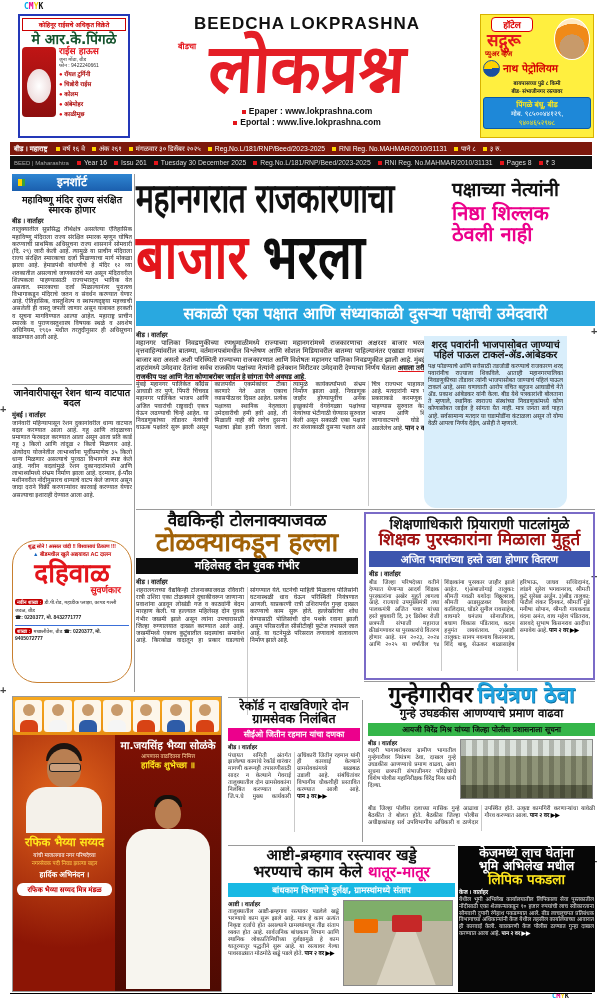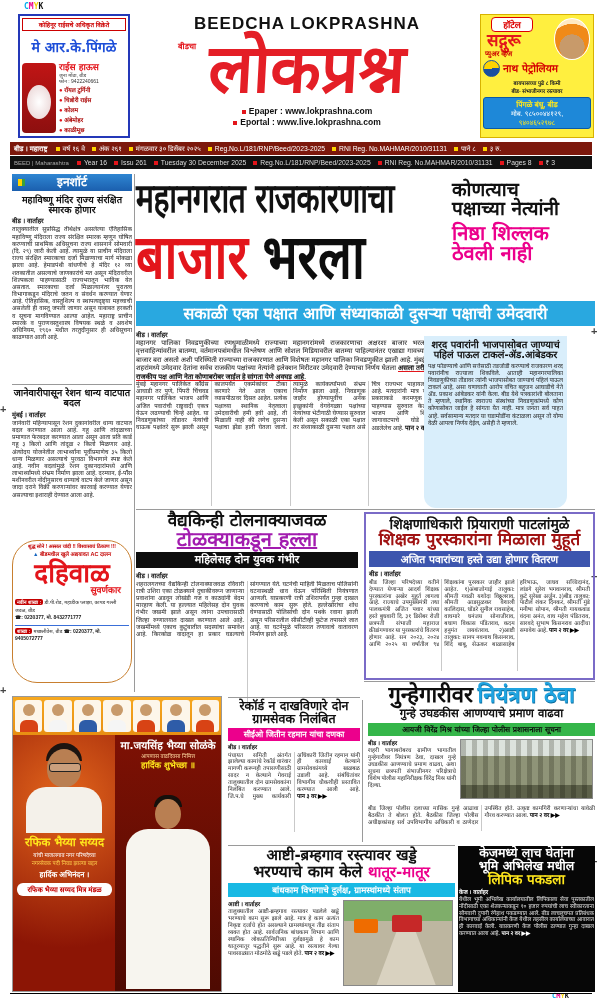--- a/index.html
+++ b/index.html
@@ -80,21 +80,21 @@
   <div class="abs cmyk" style="left:24px;top:2px;font-size:8px;font-weight:bold;font-family:'DejaVu Sans Mono',monospace;"><span>C</span><span>M</span><span>Y</span><span>K</span></div>
   <div class="abs cmyk" style="left:552px;top:992px;font-size:7px;font-weight:bold;font-family:'DejaVu Sans Mono',monospace;"><span>C</span><span>M</span><span>Y</span><span>K</span></div>
   <div class="plus" style="left:0;top:403px;">+</div>
   <div class="plus" style="left:0;top:684px;">+</div>
   <div class="plus" style="left:591px;top:325px;">+</div>
   <div class="plus" style="left:591px;top:570px;">+</div>
   <div class="plus" style="left:591px;top:855px;">+</div>
 
   <div class="abs ricead">
     <div class="c" style="border:1px solid #c00;color:#c00;font-size:6.3px;font-weight:bold;padding:1px 0;">कोहिनूर राईसचे अधिकृत विक्रेते</div>
-    <div class="c hd" style="color:#1d4ed8;font-size:14px;margin:9px 0;">मे आर.के.पिंगळे</div>
+    <div class="c hd" style="color:#14532d;font-size:14px;margin:1px 0;">मे आर.के.पिंगळे</div>
     <div style="display:flex;gap:3px;">
       <div class="ricebag"></div>
       <div style="width:66px;">
         <div class="hd" style="color:#e3151b;font-size:9px;">राईस हाऊस</div>
         <div style="font-size:5px;color:#333;">जुना मोंढा, बीड</div>
         <div style="font-size:5px;color:#333;margin-bottom:2px;">फोन : 9422240661</div>
         <div style="font-size:6px;color:#a00;font-weight:bold;line-height:1.65;">
           <div><span style="color:#e3151b;">● </span><span>रॉयल टुर्गिनी</span></div>
           <div><span style="color:#e3151b;">● </span><span>चिन्नोरी राईस</span></div>
           <div><span style="color:#e3151b;">● </span><span>कोलम</span></div>
@@ -180,21 +180,20 @@
     </div>
   </div>
   <div class="vline" style="left:134px;top:174px;height:518px;"></div>
 
   <div class="abs hd" style="left:136px;top:178px;width:312px;height:46px;font-size:30px;white-space:nowrap;letter-spacing:-0.5px;transform:scale(1,1.35);transform-origin:top left;overflow:visible;">महानगरात राजकारणाचा</div>
   <div class="abs" style="left:136px;top:227px;width:312px;height:66px;white-space:nowrap;transform:scaleY(1.22);transform-origin:top left;">
     <span class="hd" style="font-size:50px;color:#e3151b;">बाजार</span>
     <span class="hd" style="font-size:50px;color:#0d0d0d;margin-left:10px;">भरला</span>
   </div>
   <div class="abs" style="left:452px;top:180px;width:143px;line-height:1.4;">
-    <div class="hd" style="font-size:19px;">कोणत्याच</div>
     <div class="hd" style="font-size:19px;">पक्षाच्या नेत्यांनी</div>
     <div class="hd magenta" style="font-size:20px;margin-top:4px;">निष्ठा शिल्लक</div>
     <div class="hd magenta" style="font-size:20px;">ठेवली नाही</div>
   </div>
   <div class="abs strip cyanstrip" style="left:136px;top:301px;width:459px;height:25px;line-height:25px;font-size:16px;">सकाळी एका पक्षात आणि संध्याकाळी दुसऱ्या पक्षाची उमेदवारी</div>
   <div class="abs byline" style="left:136px;top:330px;">बीड । वार्ताहर</div>
   <div class="abs" style="left:136px;top:339px;width:308px;font-size:6.8px;line-height:1.25;text-align:justify;font-family:'Liberation Serif',serif;color:#111;">
     <span>महानगर पालिका निवडणुकीच्या रणधुमाळीमध्ये राज्याच्या महानगरांमध्ये राजकारणाचा अक्षरशः बाजार भरला आहे. वृत्तवाहिन्यांवरील बातम्या, वर्तमानपत्रांमधील विश्लेषण आणि सोशल मिडियावरील बातम्या पाहिल्यानंतर एखाद्या गावच्या बैलाचा बाजार बरा असतो अशी परिस्थिती राज्याच्या राजकारणात आणि विशेषतः महानगर पालिका निवडणुकीत झाली आहे. मुंबईसारख्या शहरांमध्ये उमेदवार देतांना सर्वच राजकीय पक्षांच्या नेत्यांनी इलेक्शन मिरीटवर उमेदवारी देण्याचा निर्णय घेतला</span>
     <span style="border-bottom:1.5px solid #e3151b;font-weight:bold;">असला तरी कोणता राजकीय पक्ष आणि नेता कोणाबरोबर जाईल हे सांगता येणे अवघड आहे.</span>
   </div>
@@ -204,21 +203,21 @@
   <div class="reddash" style="left:447px;top:336px;height:172px;"></div>
   <div class="abs sharadbox" style="left:424px;top:336px;width:143px;height:172px;">
     <div class="c hd" style="font-size:9.8px;">शरद पवारांनी भाजपासोबत जाण्याचं पहिलं पाऊल टाकलं-ॲड.आंबेडकर</div>
     <div class="body6" style="height:120px;margin-top:3px;font-size:5.9px;">पक्ष फोडण्याचे आणि सत्तेसाठी तडजोडी करण्याचे राजकारण शरद पवारांनीच राज्याला शिकविले. आताही महानगरपालिका निवडणुकीच्या तोंडावर त्यांनी भाजपासोबत जाण्याचं पहिलं पाऊल टाकलं आहे, असा घणाघाती आरोप वंचित बहुजन आघाडीचे नेते ॲड. प्रकाश आंबेडकर यांनी केला. बीड येथे पत्रकारांशी बोलताना ते म्हणाले, स्थानिक स्वराज्य संस्थांच्या निवडणुकांमध्ये कोण कोणासोबत जाईल हे सांगता येत नाही. मात्र जनता सर्व पाहत आहे. सर्वसामान्य मतदार या घडामोडींना कंटाळला असून तो योग्य वेळी आपला निर्णय देईल, असेही ते म्हणाले.</div>
   </div>
 
   <div class="hline" style="left:136px;top:509px;width:459px;"></div>
 
   <div class="abs" style="left:136px;top:512px;width:222px;">
     <div class="c hd" style="font-size:17px;">वैद्यकिन्ही टोलनाक्याजवळ</div>
-    <div class="c hd" style="font-size:20px;color:#a21caf;text-decoration:underline;">टोळक्याकडून हल्ला</div>
+    <div class="c hd" style="font-size:26px;color:#a16207;">टोळक्याकडून हल्ला</div>
     <div class="strip" style="background:#0d0d0d;height:16px;line-height:16px;font-size:11px;margin-top:2px;">महिलेसह दोन युवक गंभीर</div>
     <div class="byline" style="margin-top:3px;">बीड । वार्ताहर</div>
     <div class="body6 cols2" style="height:128px;margin-top:1px;">शहरालगतच्या वैद्यकिन्ही टोलनाक्याजवळ रविवारी रात्री उशिरा एका टोळक्याने दुचाकीवरून जाणाऱ्या प्रवाशांना अडवून लोखंडी गज व काठ्यांनी बेदम मारहाण केली. या हल्ल्यात महिलेसह दोन युवक गंभीर जखमी झाले असून त्यांना उपचारासाठी जिल्हा रुग्णालयात दाखल करण्यात आले आहे. जखमींमध्ये एकाच कुटुंबातील सदस्यांचा समावेश आहे. किरकोळ वादातून हा प्रकार घडल्याचे सांगण्यात येते. घटनेची माहिती मिळताच पोलिसांनी घटनास्थळी धाव घेऊन परिस्थिती नियंत्रणात आणली. याप्रकरणी रात्री उशिरापर्यंत गुन्हा दाखल करण्याचे काम सुरू होते. हल्लेखोरांचा शोध घेण्यासाठी पोलिसांची दोन पथके रवाना झाली असून परिसरातील सीसीटीव्ही फुटेज तपासले जात आहे. या घटनेमुळे परिसरात तणावाचे वातावरण निर्माण झाले आहे.</div>
   </div>
 
   <div class="abs" style="left:364px;top:512px;width:231px;height:168px;border:2px solid #7a6bc7;box-sizing:border-box;padding:3px;">
     <div class="c hd" style="font-size:14px;">शिक्षणाधिकारी प्रियाराणी पाटलांमुळे</div>
     <div class="c hd" style="font-size:17px;color:#a01212;">शिक्षक पुरस्कारांना मिळाला मुहूर्त</div>
     <div class="strip" style="background:#3c55ae;height:16px;line-height:16px;font-size:10.5px;margin-top:2px;">अजित पवारांच्या हस्ते उद्या होणार वितरण</div>
     <div class="byline" style="margin-top:2px;">बीड । वार्ताहर</div>

